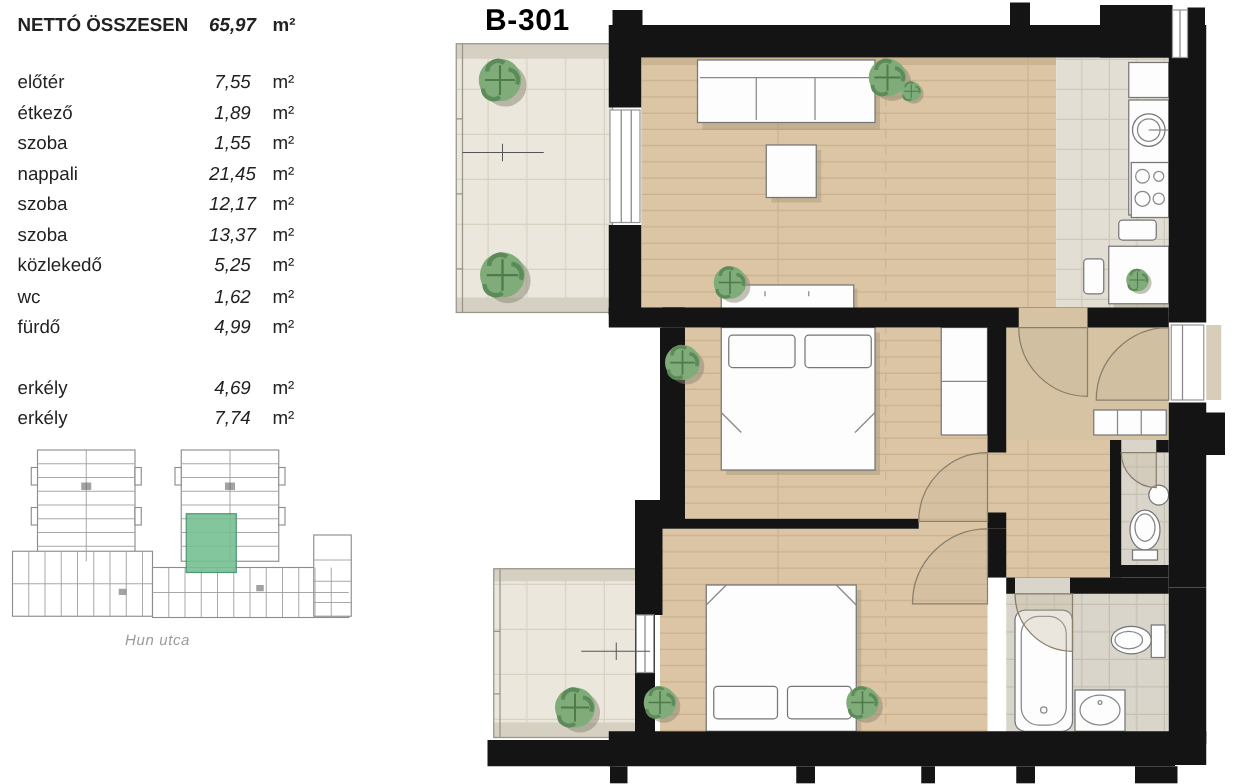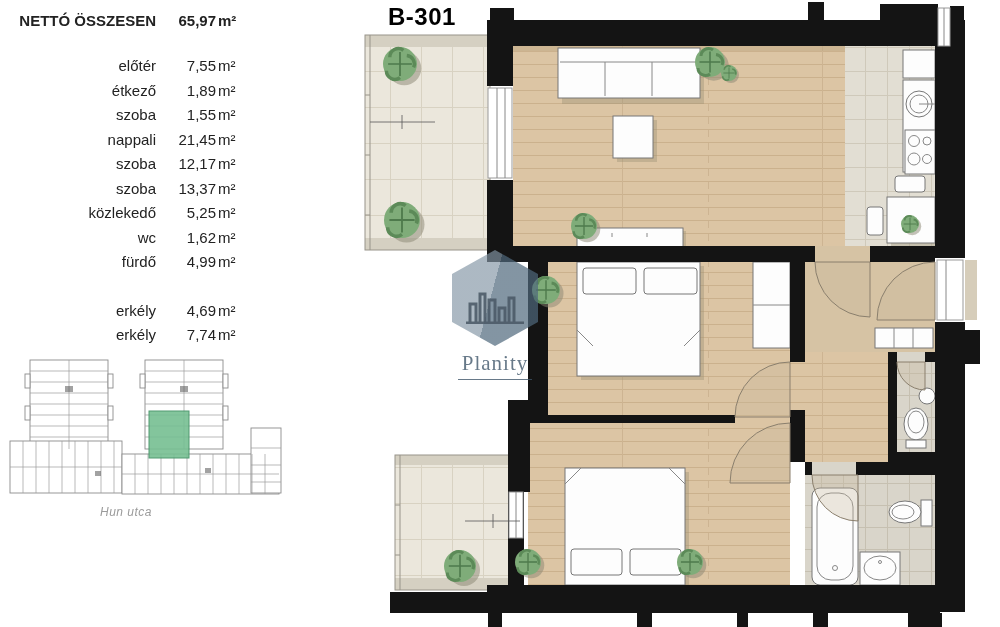--- a/index.html
+++ b/index.html
@@ -1,22 +1,22 @@
 <!DOCTYPE html>
 <html><head>
 <meta charset="utf-8">
 <style>
   html,body{margin:0;padding:0;background:#fff;}
   #stage{position:relative;width:1000px;height:627px;background:#fff;overflow:hidden;
          font-family:"Liberation Sans",sans-serif;color:#222;}
   
   .area-table{position:absolute;left:14px;top:8px;width:234px;font-size:15px;}
   .a-row{display:grid;grid-template-columns:1fr 62px 30px;height:24.5px;align-items:center;}
-  .a-row .lab{text-align:right;}
-  .a-row .val{text-align:right;padding-right:2px;}
+  .a-row .lab{text-align:left;}
+  .a-row .val{text-align:center;padding-right:2px;font-style:italic;}
   .a-row .unit{text-align:left;}
   .a-head{font-weight:bold;margin-bottom:21px;}
   .gap-above{margin-top:24px;}
   
   .site-plan{position:absolute;left:5px;top:356px;}
   .sp-line{fill:#fff;stroke:#8c8c8c;stroke-width:.9;}
   .sp-thin{fill:none;stroke:#9b9b9b;stroke-width:.7;}
   .sp-core{fill:#555;opacity:.55;}
   .sp-street{font-family:"Liberation Sans",sans-serif;font-style:italic;font-size:12px;
              fill:#9b9b9b;letter-spacing:.5px;}
@@ -359,22 +359,14 @@
       <use href="#plantg" transform="translate(369,73) scale(0.8)"></use>
       <use href="#plantg" transform="translate(224,226) scale(1.3)"></use>
       <use href="#plantg" transform="translate(550,224) scale(0.9)"></use>
       <use href="#plantg" transform="translate(186,290) scale(1.4)"></use>
       <use href="#plantg" transform="translate(100,566) scale(1.6)"></use>
       <use href="#plantg" transform="translate(168,562) scale(1.3)"></use>
       <use href="#plantg" transform="translate(330,562) scale(1.3)"></use>
     </g>
   </svg>
 
-  <div class="watermark">
-    <div class="wm-hex">
-      <svg class="wm-sky" width="58" height="34" viewBox="0 0 58 34">
-        <path d="M0 33H58 M4 33V14h6v19 M14 33V4h5v29 M23 33V10h6v23 M33 33V18h6v15 M43 33V8h5v25" stroke="#16283a" stroke-width="3" fill="none" opacity=".85"></path>
-      </svg>
-    </div>
-    <span class="wm-text">Planity</span>
-  </div>
 
 </div>
 
 </body></html>

